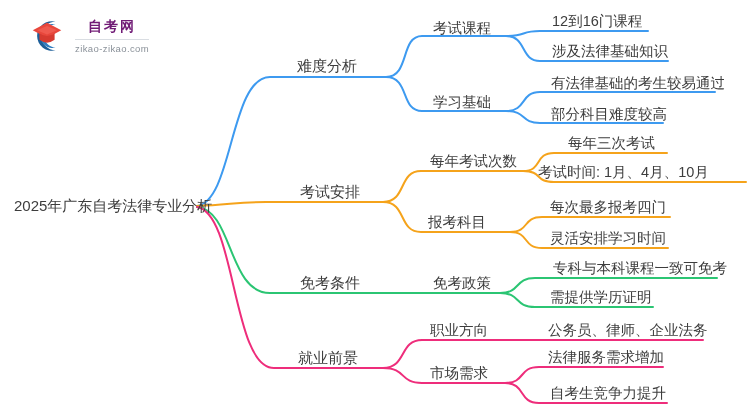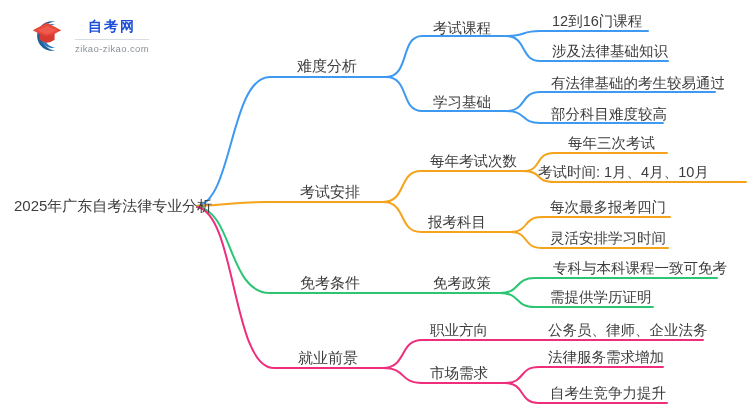--- a/index.html
+++ b/index.html
@@ -9,21 +9,21 @@
     background:#ffffff;
     overflow:hidden;
     font-family:"Liberation Sans","DejaVu Sans",sans-serif;
   }
   .logo{
     position:absolute;left:28px;top:17px;
     display:flex;align-items:center;gap:9px;
   }
   .logo-text{display:flex;flex-direction:column;}
   .logo-title{
-    font-size:14px;font-weight:bold;color:#1d4ed8;
+    font-size:14px;font-weight:bold;color:#701a75;
     letter-spacing:2px;text-align:center;padding:0 4px 3px 4px;
   }
   .logo-domain{
     font-size:9.5px;color:#8a9199;letter-spacing:0.4px;
     border-top:1px solid #d9dde2;padding-top:3px;text-align:right;
   }
   svg.map{position:absolute;left:0;top:0;}
   .lbl{
     fill:#3d3d3d;
     font-family:"Liberation Sans","DejaVu Sans",sans-serif;

